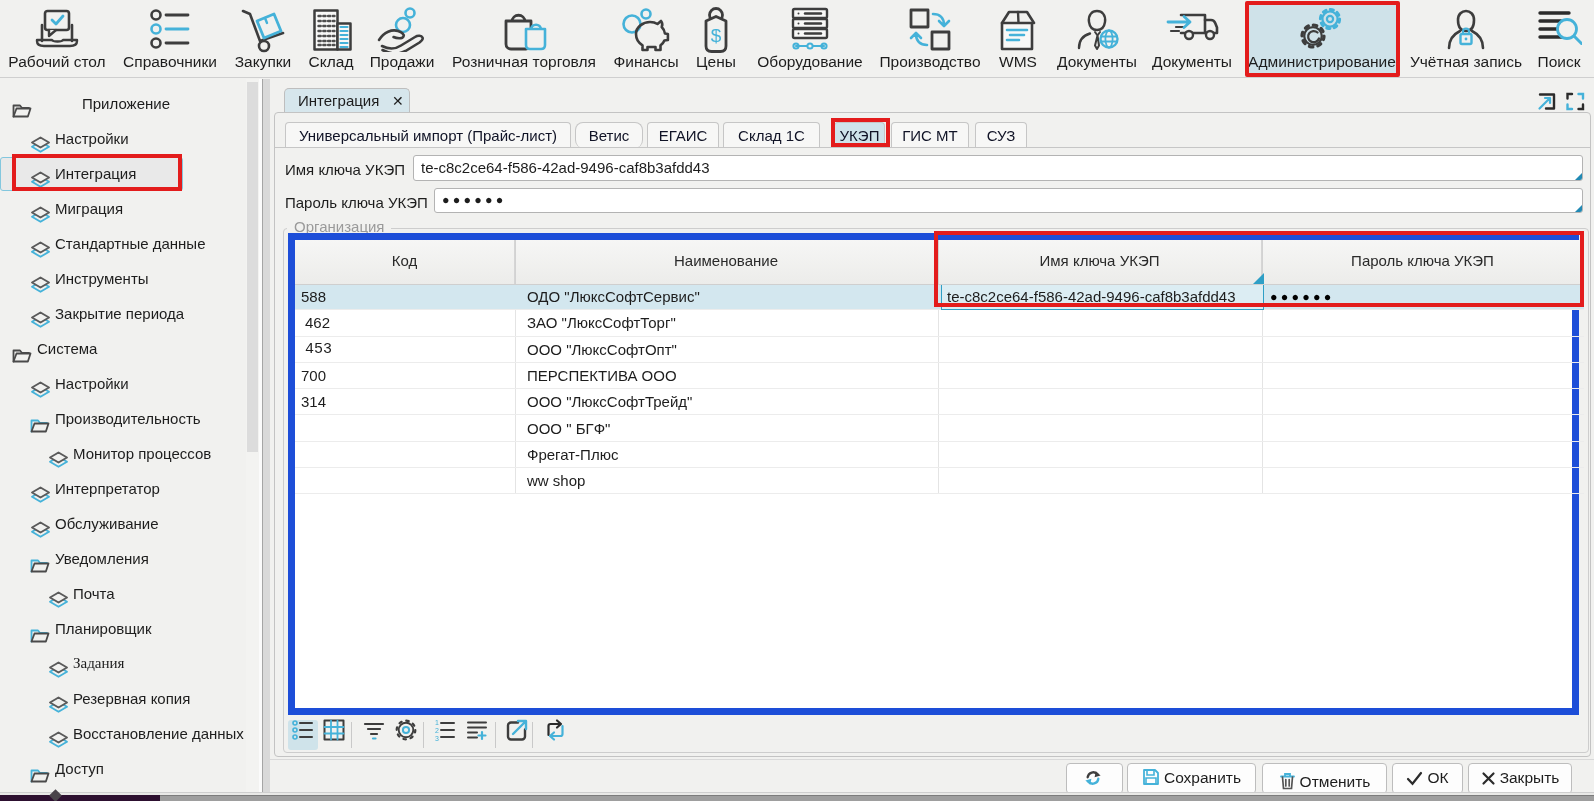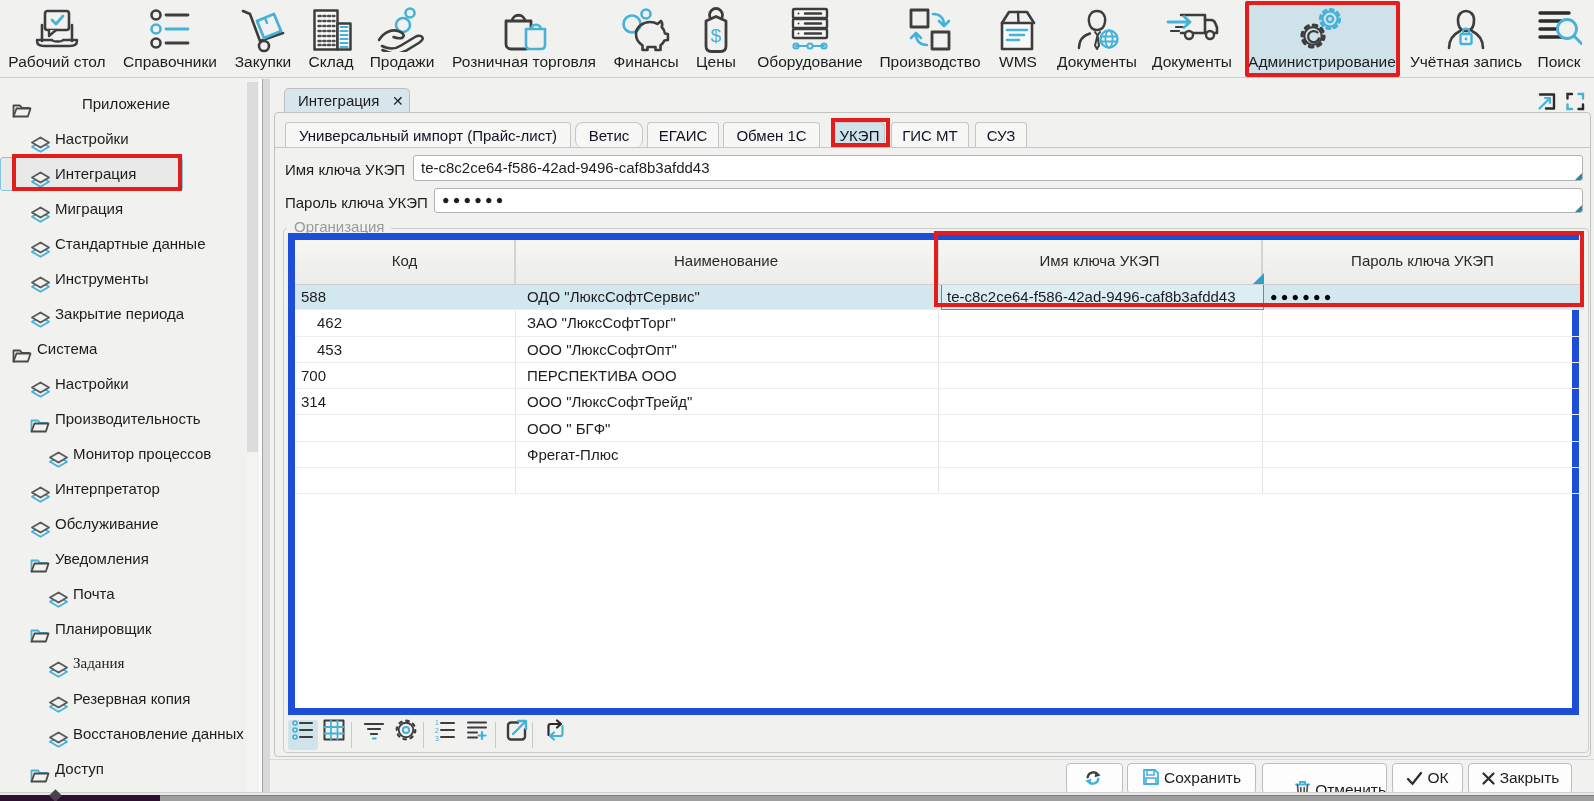--- a/index.html
+++ b/index.html
@@ -434,21 +434,21 @@
     <div class="thumb"></div>
   </div>
 <div id="splitter"></div>
 
 <div id="main">
   <div id="doc-tab">Интеграция&nbsp;&nbsp; <span style="font-size:14px;">✕</span></div>
   <div id="panel">
     <div class="stab" style="left:10px;width:286px;"><span>Универсальный импорт (Прайс-лист)</span></div>
 <div class="stab" style="left:300px;width:68px;border-radius:8px;"><span>Ветис</span></div>
 <div class="stab" style="left:372px;width:72px;"><span>ЕГАИС</span></div>
-<div class="stab" style="left:448px;width:97px;"><span>Обмен 1С</span></div>
+<div class="stab" style="left:448px;width:97px;"><span>Склад 1С</span></div>
 <div class="stab active" style="left:559px;width:51px;"><span>УКЭП</span></div>
 <div class="stab" style="left:616px;width:78px;"><span>ГИС МТ</span></div>
 <div class="stab" style="left:700px;width:52px;"><span>СУЗ</span></div>
 <div class="flabel" style="left:10px;top:48px;">Имя ключа УКЭП</div>
       <div class="finput" style="left:138px;top:42px;width:1170px;height:26px;">
         <span>te-c8c2ce64-f586-42ad-9496-caf8b3afdd43</span>
         <i style="position:absolute;right:0;bottom:0;width:0;height:0;border-left:7px solid transparent;border-bottom:7px solid #2089b4;"></i>
       </div>
       <div class="flabel" style="left:10px;top:81px;">Пароль ключа УКЭП</div>
       <div class="finput" style="left:159px;top:75px;width:1149px;height:25px;">
@@ -481,45 +481,46 @@
     <div style="position:absolute;left:220px;top:44px;width:1px;height:210px;background:#e4e4e4;"></div>
     <div style="position:absolute;left:643px;top:44px;width:1px;height:210px;background:#e4e4e4;"></div>
     <div style="position:absolute;left:967px;top:44px;width:1px;height:210px;background:#e4e4e4;"></div>
     <div class="grow" style="top:44.0px;background:#d3e7ef;">
       <div class="gcell" style="left:0;width:218px;">588</div>
       <div class="gcell" style="left:226px;width:420px;">ОДО "ЛюксСофтСервис"</div>
       <div style="position:absolute;left:646px;top:0px;width:323px;height:26px;background:#dcedf3;border:1px solid #2f9fc6;font-size:15px;padding:3px 0 0 5px;">te-c8c2ce64-f586-42ad-9496-caf8b3afdd43</div>
       <div class="gcell" style="left:969px;width:320px;font-size:12.5px;letter-spacing:3.2px;padding-top:6px;color:#000;">●●●●●●</div>
     </div>
     <div class="grow" style="top:70.3px;">
-      <div class="gcell" style="left:16px;width:218px;">462</div>
+      <div class="gcell" style="left:4px;width:218px;">462</div>
       <div class="gcell" style="left:226px;width:420px;">ЗАО "ЛюксСофтТорг"</div>
     </div>
     <div class="grow" style="top:96.6px;">
-      <div class="gcell" style="left:16px;width:218px;">453</div>
+      <div class="gcell" style="left:4px;width:218px;font-family:Liberation Mono, monospace;">453</div>
       <div class="gcell" style="left:226px;width:420px;">ООО "ЛюксСофтОпт"</div>
     </div>
     <div class="grow" style="top:122.89999999999999px;">
       <div class="gcell" style="left:0;width:218px;">700</div>
       <div class="gcell" style="left:226px;width:420px;">ПЕРСПЕКТИВА ООО</div>
     </div>
     <div class="grow" style="top:149.2px;">
       <div class="gcell" style="left:0;width:218px;">314</div>
       <div class="gcell" style="left:226px;width:420px;">ООО "ЛюксСофтТрейд"</div>
     </div>
     <div class="grow" style="top:175.5px;">
       <div class="gcell" style="left:0;width:218px;"></div>
       <div class="gcell" style="left:226px;width:420px;">ООО " БГФ"</div>
     </div>
     <div class="grow" style="top:201.8px;">
       <div class="gcell" style="left:0;width:218px;"></div>
       <div class="gcell" style="left:226px;width:420px;">Фрегат-Плюс</div>
     </div>
     <div class="grow" style="top:228.10000000000002px;">
       <div class="gcell" style="left:0;width:218px;"></div>
+      <div class="gcell" style="left:226px;width:420px;">ww shop</div>
     </div>
     <div style="position:absolute;left:958px;top:33px;width:0;height:0;border-left:11px solid transparent;border-bottom:11px solid #2f9fc6;"></div>
     <div style="position:absolute;left:0;top:44px;width:1289px;height:0.5px;background:#cfcfcf;"></div>
   </div>
 <div style="position:absolute;left:288px;top:720px;width:30px;height:30px;background:#cfe3ea;border-radius:3px;"></div>
 <svg class="fticon" style="left:291px;" width="24" height="24" viewBox="0 0 24 24" fill="none" stroke-linecap="round" stroke-linejoin="round">
     <circle cx="4" cy="5" r="2" stroke="#45b2d9" stroke-width="1.6"></circle>
     <path d="M9,5 h12" stroke="#3d3d3d" stroke-width="2"></path>
     <circle cx="4" cy="12" r="2" stroke="#45b2d9" stroke-width="1.6"></circle>
     <path d="M9,12 h12" stroke="#3d3d3d" stroke-width="2"></path>
@@ -580,21 +581,21 @@
           <path d="M7.2,16.8 L2.4,12.4 L8.4,10.8 Z" fill="#45b2d9" stroke="none"></path>
         </svg></div>
     </div>
     <div class="bbtn" style="left:857px;width:129px;">
       <div style="margin-top:4px;"><svg class="bi" width="18" height="18" viewBox="0 0 18 18" fill="none">
           <path d="M2,2 h11 l3,3 v11 h-14 z" stroke="#45b2d9" stroke-width="1.8" stroke-linejoin="round"></path>
           <path d="M5,2 v5 h7 v-5 M4,16 v-6 h10 v6" stroke="#45b2d9" stroke-width="1.6"></path>
         </svg>Сохранить</div>
     </div>
     <div class="bbtn" style="left:992px;width:125px;">
-      <div style="margin-top:16px;text-align:right;"><svg class="bi" width="17" height="18" viewBox="0 0 17 18" fill="none" stroke-linecap="round">
+      <div style="margin-top:8px;"><svg class="bi" width="17" height="18" viewBox="0 0 17 18" fill="none" stroke-linecap="round">
           <path d="M2,4.5 h13 M6,4 v-2 h5 v2" stroke="#45b2d9" stroke-width="1.8"></path>
           <path d="M3.5,5 l1,11.5 h8 l1,-11.5 M6.8,7.5 v6.5 M10.2,7.5 v6.5" stroke="#555" stroke-width="1.7"></path>
         </svg>Отменить</div>
     </div>
     <div class="bbtn" style="left:1122px;width:71px;">
       <div style="margin-top:5px;"><svg class="bi" width="17" height="15" viewBox="0 0 17 15" fill="none" stroke-linecap="round">
           <path d="M2,8 l4.5,4.8 L15,2" stroke="#2b2b2b" stroke-width="2.2"></path>
         </svg>ОК</div>
     </div>
     <div class="bbtn" style="left:1198px;width:104px;">

